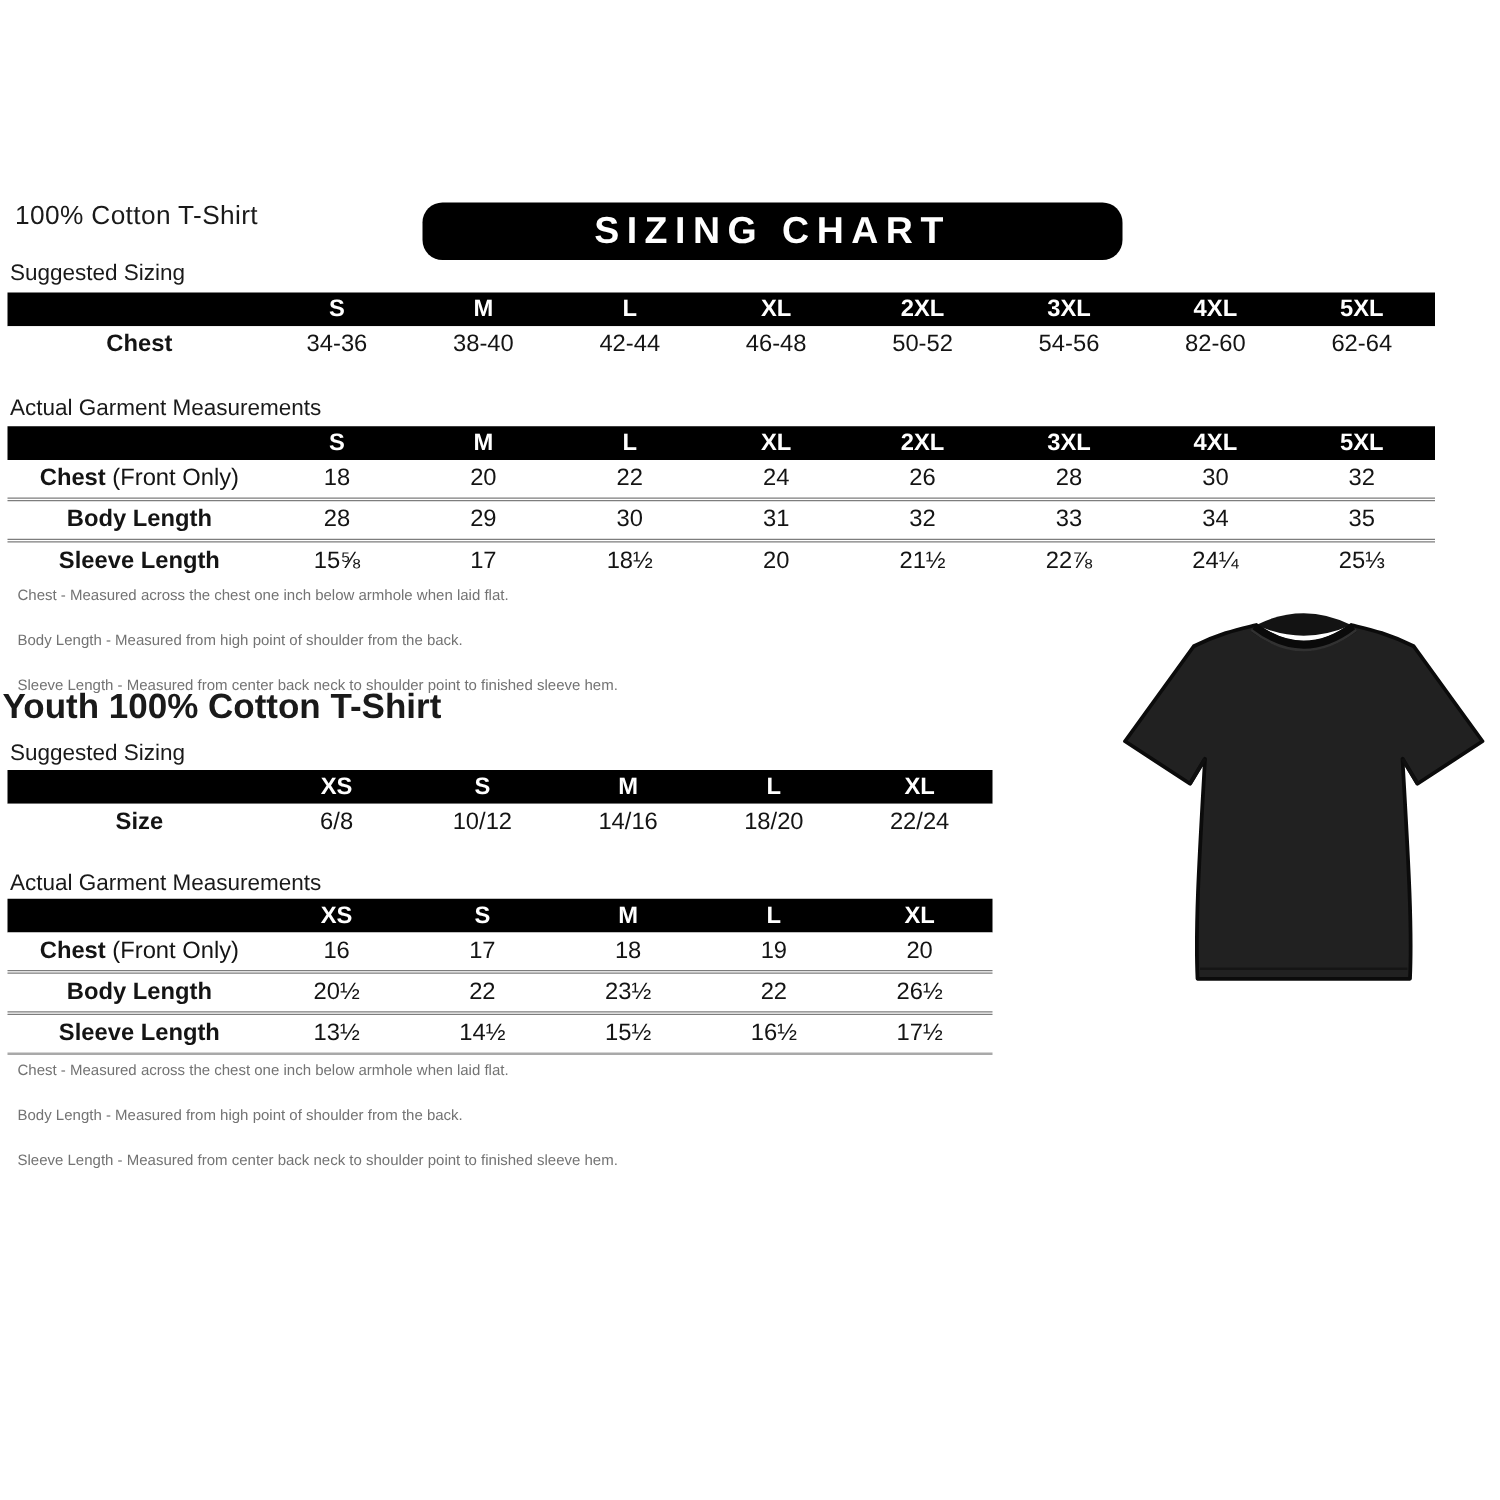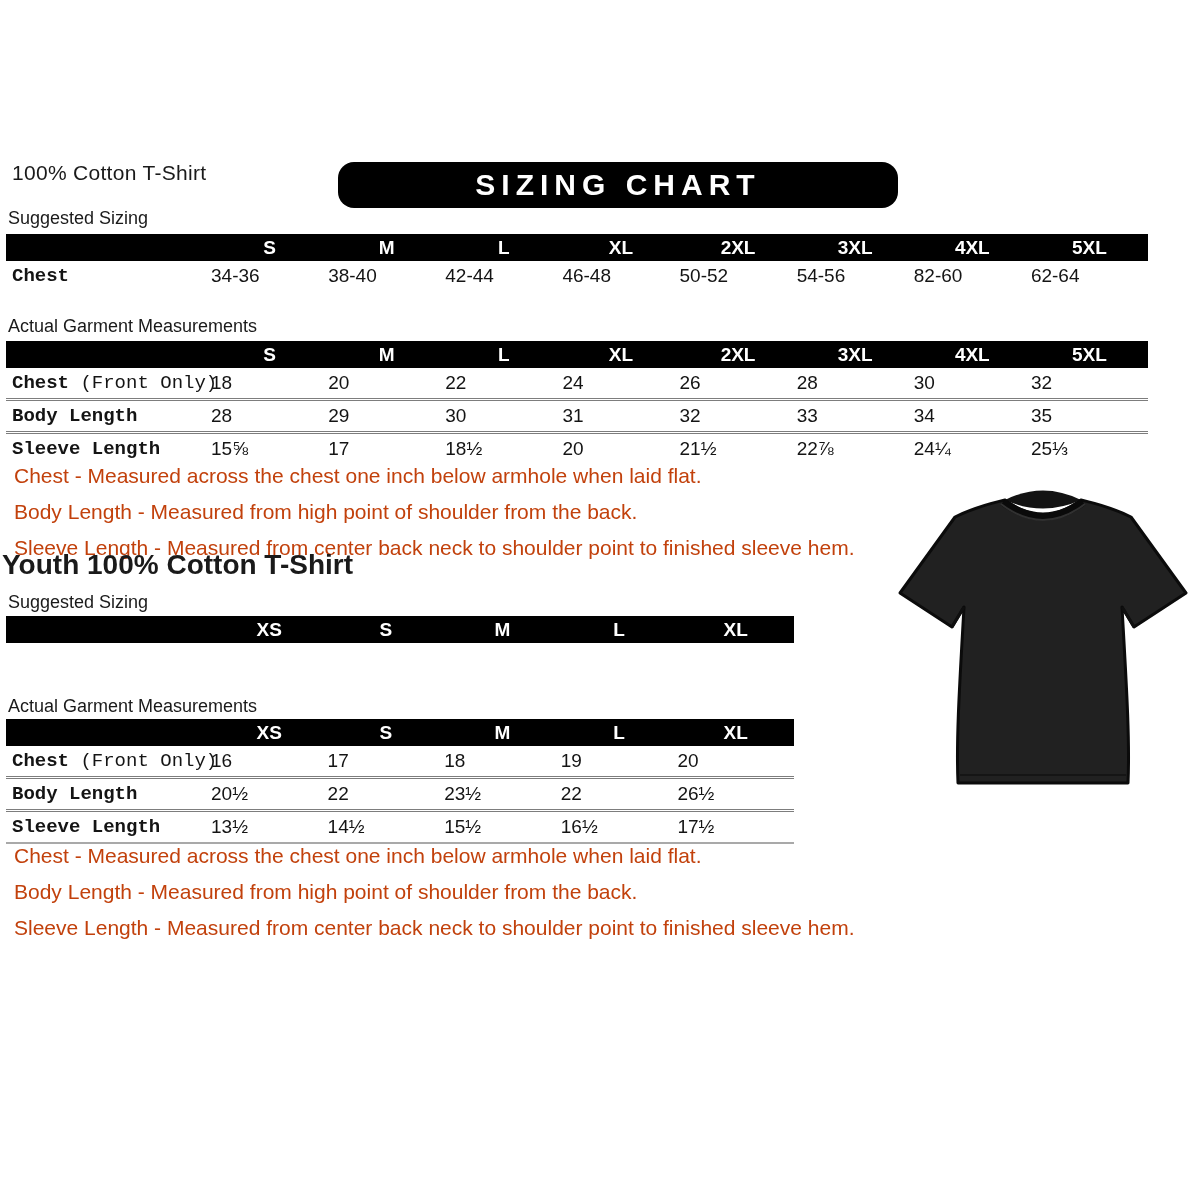--- a/index.html
+++ b/index.html
@@ -19,27 +19,27 @@
   .tbl{left:6px;}
   .t1{top:234px;width:1142px;}
   .t2{top:341px;width:1142px;}
   .t3{top:616px;width:788px;}
   .t4{top:719px;width:788px;}
   .grid8{display:grid;grid-template-columns:205px repeat(8,1fr);}
   .grid5{display:grid;grid-template-columns:205px repeat(5,1fr);}
   .thead{background:#000;color:#fff;height:27px;align-items:center;}
   .th{text-align:center;font-size:19px;font-weight:700;}
   .tr{height:30px;align-items:center;background:#fff;}
-  .td{text-align:left;font-size:19px;color:#141414;}
-  .td.lbl{text-align:left;padding-left:6px;white-space:nowrap;font-family:Liberation Mono, monospace;}
+  .td{text-align:center;font-size:19px;color:#141414;}
+  .td.lbl{text-align:center;padding-left:6px;white-space:nowrap;}
   .b{font-weight:700;}
   .sep{border-top:3px double #7d7d7d;}
   .bot{border-bottom:2px solid #a9a9a9;}
 
-  .notes{font-size:21px;line-height:36px;color:#c2410c;}
+  .notes{font-size:12px;line-height:36px;color:#737373;}
   .notes p{margin:0;white-space:nowrap;}
   .n1{left:14px;top:458px;}
   .n2{left:14px;top:838px;}
 
   .shirt{left:893px;top:472px;width:300px;height:338px;}
 </style>
 </head>
 <body>
 
 <div class="canvas">
@@ -136,20 +136,28 @@
   <div class="abs section-label sl3">Suggested Sizing</div>
 
   <div class="abs tbl t3">
     <div class="grid5 thead">
       <div class="th"></div>
       <div class="th">XS</div>
       <div class="th">S</div>
       <div class="th">M</div>
       <div class="th">L</div>
       <div class="th">XL</div>
+    </div>
+    <div class="grid5 tr">
+      <div class="td lbl"><span class="b">Size</span><span></span></div>
+      <div class="td">6/8</div>
+      <div class="td">10/12</div>
+      <div class="td">14/16</div>
+      <div class="td">18/20</div>
+      <div class="td">22/24</div>
     </div>
   </div>
 
   <div class="abs section-label sl4">Actual Garment Measurements</div>
 
   <div class="abs tbl t4">
     <div class="grid5 thead">
       <div class="th"></div>
       <div class="th">XS</div>
       <div class="th">S</div>

